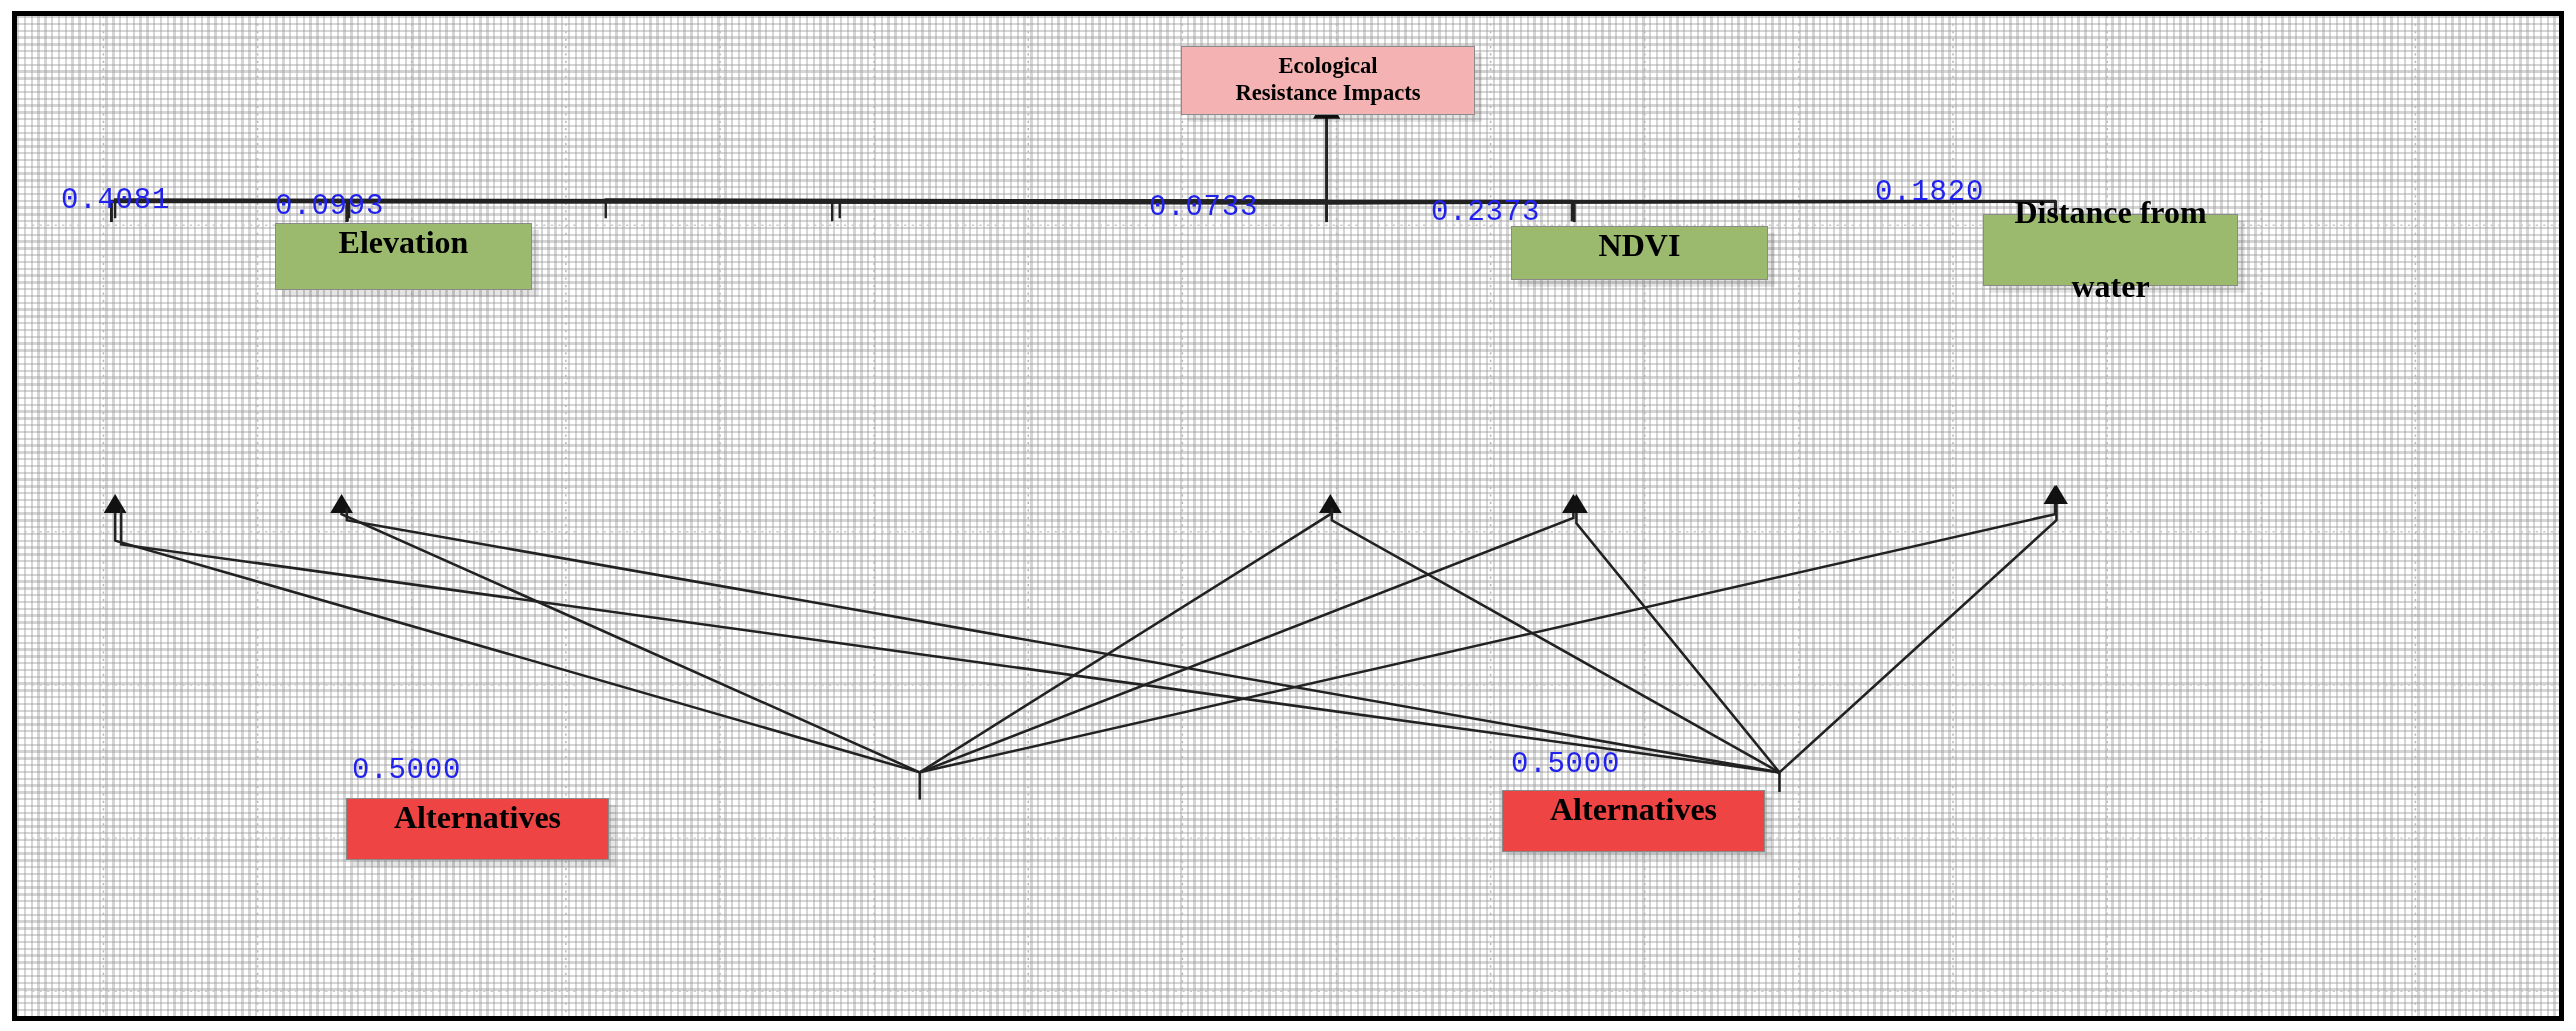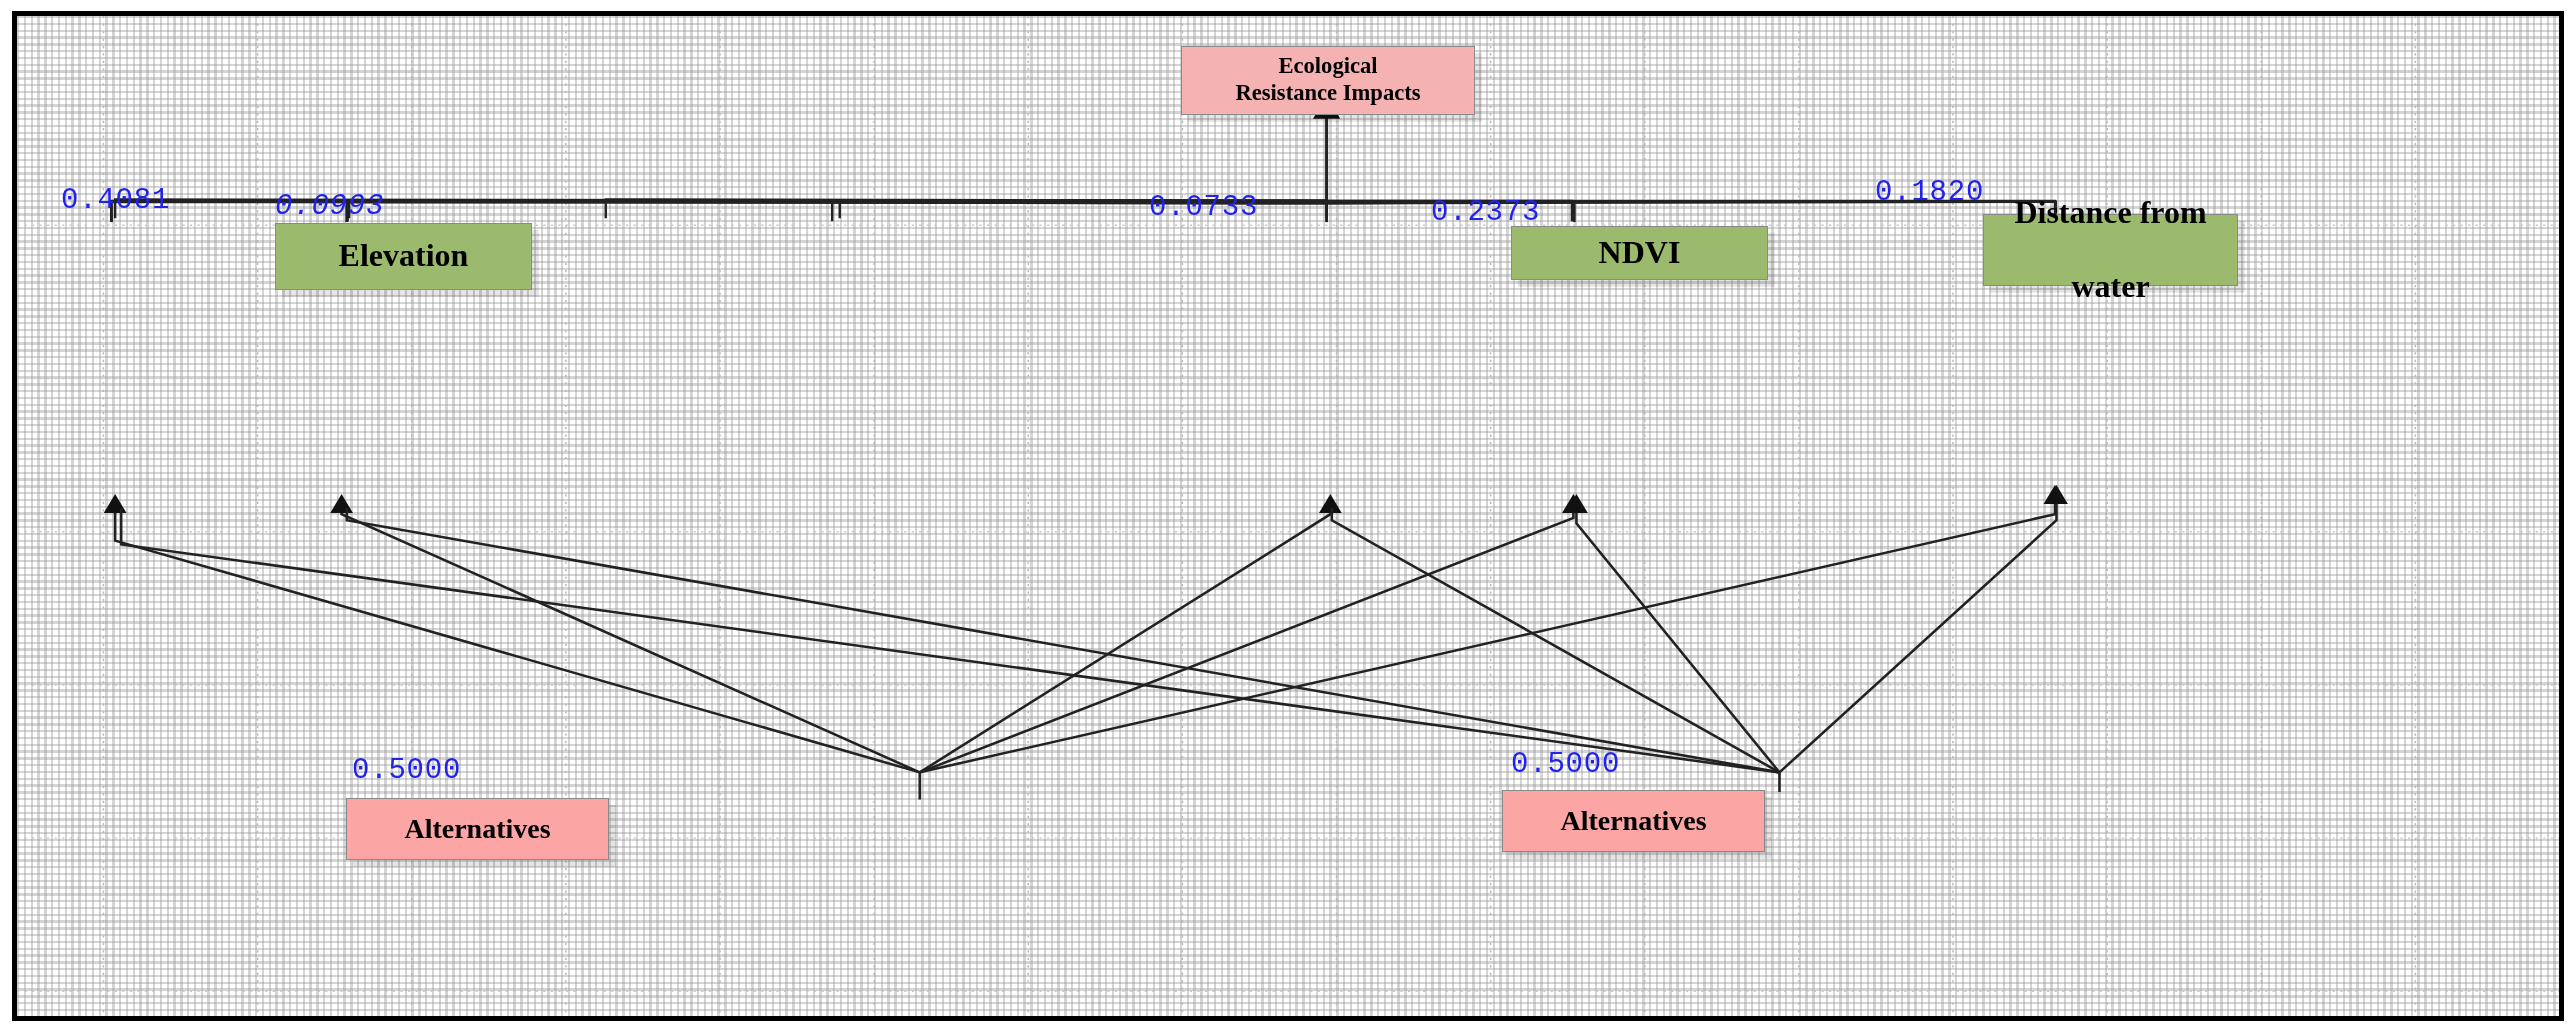--- a/index.html
+++ b/index.html
@@ -68,38 +68,37 @@
     height: 1010px;
     pointer-events: none;
   }
 
   .node {
     position: absolute;
     box-sizing: border-box;
     border: 1.5px solid #8a8a8a;
     box-shadow: 6.8px 6.8px 0 0 rgba(0,0,0,0.10);
     display: flex;
-    align-items: center;
     justify-content: center;
     text-align: center;
     font-weight: bold;
     color: #000000;
     line-height: 1.18;
   }
   .node-goal {
     background: #F4B2B2;
     font-size: 22.6px;
   }
   .node-criterion {
     background: #9CBA6E;
     font-size: 32px;
   }
   .node-alt {
-    background: #fca5a5;
-    font-size: 28px;
+    background: #ef4444;
+    font-size: 32px;
   }
 
   .weight {
     position: absolute;
     color: #2222EE;
     font-family: "Liberation Mono", "DejaVu Sans Mono", monospace;
     font-size: 29px;
     letter-spacing: 0.8px;
     white-space: nowrap;
   }
@@ -213,21 +212,21 @@
         <path d="M2335,1002 L2702,668 L2702,640" marker-end="url(#arrow)"></path>
       </g>
     </svg>
 
     <div class="node node-goal" style="left:1164px; top:30px; width:294px; height:69px; flex-direction:column;">
       <span>Ecological</span>
       <span>Resistance Impacts</span>
     </div>
 
     <div class="weight" style="left:24px; top:168px;margin-left:20px;">0.4081</div>
-    <div class="weight" style="left:258px; top:174px;font-style:italic;">0.0993</div>
+    <div class="weight" style="left:258px; top:174px;">0.0993</div>
     <div class="weight" style="left:1132px; top:175px;">0.0733</div>
     <div class="weight" style="left:1378px; top:180px;margin-left:36px;">0.2373</div>
     <div class="weight" style="left:1858px; top:160px;">0.1820</div>
 
 
     <div class="node node-criterion" style="left:258px; top:207px; width:257px; height:67px;">
       <span>Elevation</span>
     </div>
 
 

